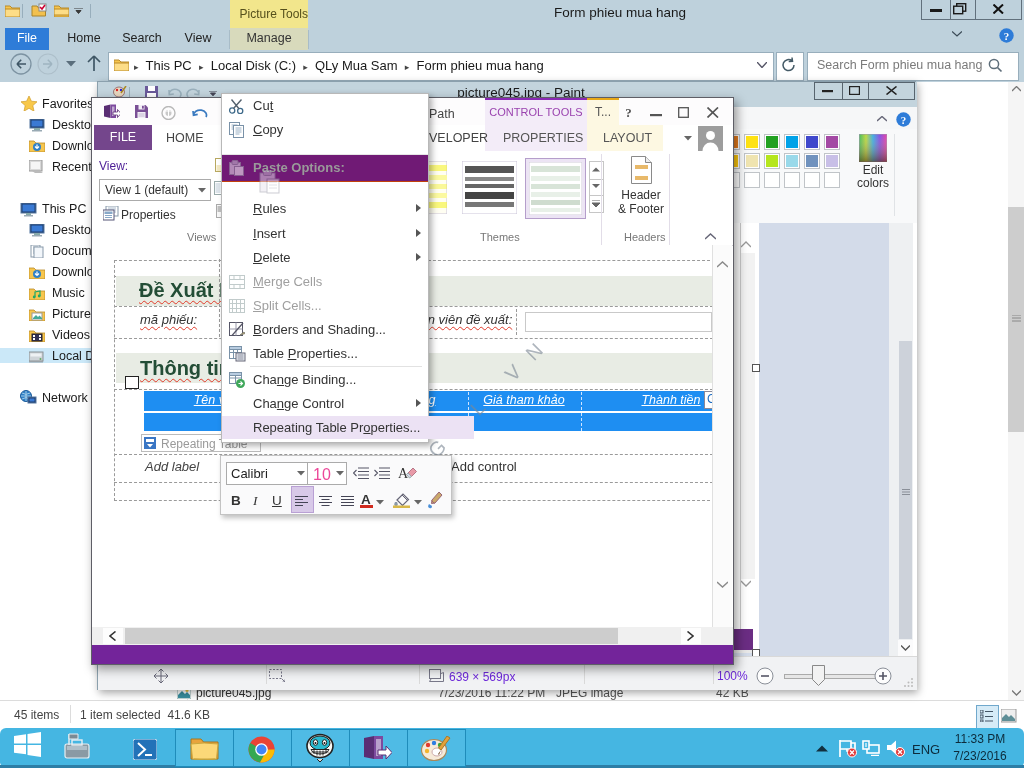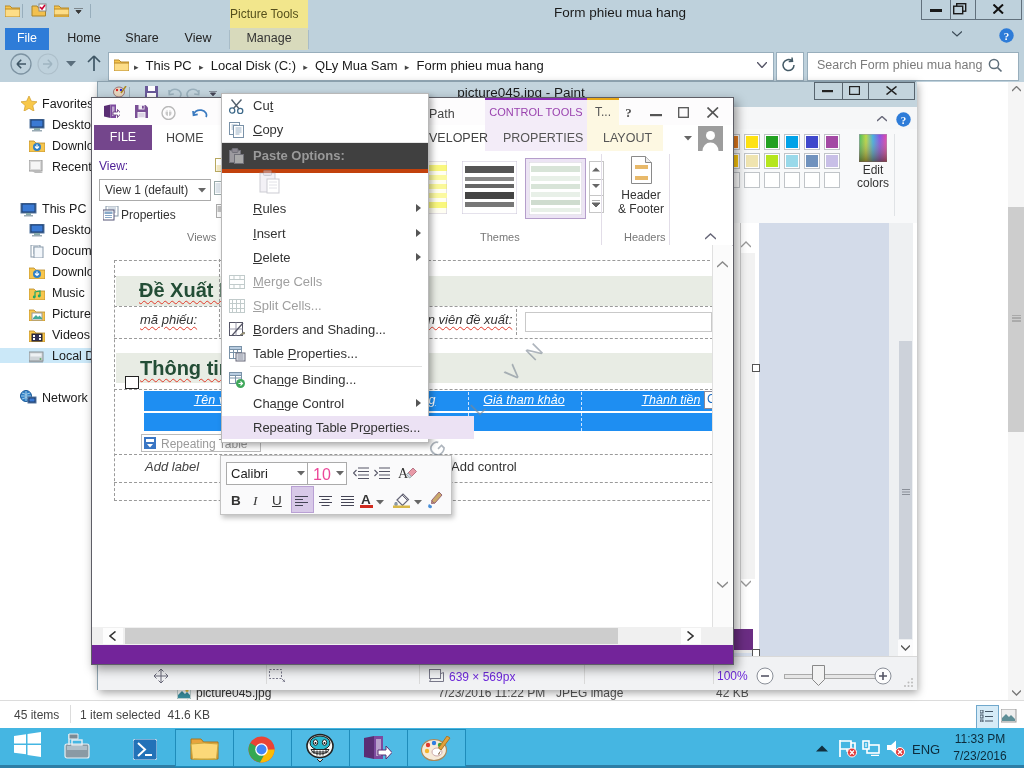--- a/index.html
+++ b/index.html
@@ -6,21 +6,21 @@
 body{width:1024px;height:768px;overflow:hidden;font-family:"Liberation Sans",sans-serif;position:relative;background:#fff;}
 .abs{position:absolute;}
 
 #titlebar{left:0;top:0;width:1024px;height:28px;background:#bed1dc;}
 #tabrow{left:0;top:28px;width:1024px;height:22px;background:#bed1dc;}
 #addrrow{left:0;top:50px;width:1024px;height:32px;background:#bed1dc;}
 #filearea{left:0;top:82px;width:1024px;height:646px;background:#fff;}
 .crumb{color:#1a1a1a;font-size:13px;}
 .carrow{color:#444;font-size:9px;}
 
-#taskbar{left:0;top:728px;width:1024px;height:40px;background:#45b6e2;}
+#taskbar{left:0;top:728px;width:1024px;height:40px;background:#45b6e2;border-radius:6px;}
 .tbtn{position:absolute;top:1px;height:36px;width:57px;border:1px solid #1f8cba;background:#4fbbe5;}
 
 #paint{left:97px;top:81px;width:817px;height:607px;background:#f3f4f6;border:1px solid #8ba0ad;box-shadow:2px 3px 8px rgba(0,0,0,.35);}
 
 #ip{left:91px;top:97px;width:641px;height:566px;background:#fff;border:1px solid #5e5e66;box-shadow:3px 4px 10px rgba(0,0,0,.4);}
 
 #menu{left:221px;top:93px;width:206px;height:348px;background:#fff;border:1px solid #b8b8b8;box-shadow:3px 3px 6px rgba(0,0,0,.3);}
 .mi{position:absolute;left:0;width:100%;height:24px;line-height:24px;font-size:13px;color:#333;}
 .mi .txt{position:absolute;left:31px;top:0;}
 .mi.dis{color:#9f9f9f;}
@@ -47,21 +47,21 @@
     </svg>
   <svg class="abs" style="left:54px;top:3px" width="15" height="14">
       <path d="M0 3 h5 l2 2 h8 v9 h-15 z" fill="#f7c64e" stroke="#b98a2a"></path>
       <path d="M0 6 h15 v6 h-15 z" fill="#fddd87" stroke="#b98a2a"></path>
     </svg>
   <svg class="abs" style="left:74px;top:8px" width="11" height="6">
       <path d="M0 0 h9 M2 2.5 l2.5 3 2.5-3z" stroke="#3a3a3a" fill="#3a3a3a"></path>
     </svg>
   <div class="abs" style="left:90px;top:4px;width:1px;height:14px;background:#98aebc"></div>
 
-  <div class="abs" style="left:230px;top:0;width:78px;height:28px;background:#f2e68c;color:#55501c;font-size:12px;text-align:left;line-height:28px;">Picture Tools</div>
+  <div class="abs" style="left:230px;top:0;width:78px;height:28px;background:#f2e68c;color:#55501c;font-size:12px;text-align:right;line-height:28px;">Picture Tools</div>
 
   <div class="abs" style="left:480px;top:0;width:280px;height:28px;color:#1a1a1a;font-size:13.5px;text-align:center;line-height:26px;">Form phieu mua hang</div>
 
   <div class="abs" style="left:921px;top:-1px;width:28px;height:19px;border:1px solid #61707c;"></div>
   <div class="abs" style="left:949px;top:-1px;width:26px;height:19px;border:1px solid #61707c;border-left:none;"></div>
   <div class="abs" style="left:975px;top:-1px;width:46px;height:19px;border:1px solid #61707c;border-left:none;"></div>
   <svg class="abs" style="left:930px;top:9px" width="12" height="4">
       <rect x="0" y="0" width="12" height="3" fill="#1a1a1a"></rect>
     </svg>
   <svg class="abs" style="left:953px;top:3px" width="14" height="12">
@@ -71,21 +71,21 @@
   <svg class="abs" style="left:993px;top:4px" width="11" height="10">
       <path d="M0.5 0.5 L10 9.5 M10 0.5 L0.5 9.5" stroke="#111" stroke-width="2"></path>
     </svg>
 </div>
 <div class="abs" id="tabrow">
   <div class="abs" style="left:230px;top:0;width:78px;height:22px;background:#ece2a2;opacity:.55"></div>
   <div class="abs" style="left:229px;top:2px;width:1px;height:19px;background:#a8bcc8;"></div>
     <div class="abs" style="left:308px;top:2px;width:1px;height:19px;background:#a8bcc8;"></div>
   <div class="abs" style="left:5px;top:0;width:44px;height:22px;background:#2e7cd8;color:#fff;font-size:12.5px;text-align:center;line-height:21px;">File</div>
   <div class="abs" style="left:62px;top:0;width:44px;height:22px;color:#222;font-size:12.5px;text-align:center;line-height:21px;">Home</div>
-  <div class="abs" style="left:119px;top:0;width:46px;height:22px;color:#222;font-size:12.5px;text-align:center;line-height:21px;">Share</div>
+  <div class="abs" style="left:119px;top:0;width:46px;height:22px;color:#222;font-size:12.5px;text-align:center;line-height:21px;">Search</div>
   <div class="abs" style="left:176px;top:0;width:44px;height:22px;color:#222;font-size:12.5px;text-align:center;line-height:21px;">View</div>
   <div class="abs" style="left:238px;top:0;width:62px;height:22px;color:#333;font-size:12.5px;text-align:center;line-height:21px;">Manage</div>
   <svg class="abs" style="left:952px;top:3px" width="10" height="6">
       <path d="M0 0.5 l5 4.5 5-4.5" fill="none" stroke="#3a4a56" stroke-width="1.3"></path>
     </svg>
   <svg class="abs" style="left:999px;top:0px" width="15" height="15">
       <circle cx="7.5" cy="7.5" r="7.2" fill="#2e7cd8"></circle>
       <text x="7.5" y="11.5" font-size="11" font-weight="bold" fill="#fff" text-anchor="middle" font-family="Liberation Serif">?</text>
     </svg>
 </div>
@@ -665,21 +665,21 @@
   <div class="mi" style="top:24px;">
     <svg class="abs" style="left:7px;top:4px" width="16" height="16">
         <rect x="0.5" y="0.5" width="10" height="12" fill="#fff" stroke="#7a92a8"></rect>
         <path d="M2.5 3 h6 M2.5 5 h6 M2.5 7 h6" stroke="#9ab0c4"></path>
         <rect x="4.5" y="3.5" width="10" height="12" fill="#fff" stroke="#7a92a8"></rect>
         <path d="M6.5 6 h6 M6.5 8 h6 M6.5 10 h6 M6.5 12 h4" stroke="#9ab0c4"></path>
       </svg>
     <span class="txt"><u class="acc">C</u>opy</span>
   </div>
 
-  <div class="mi dis" style="top:48px;height:26px;background:#404040;border-top:1px solid #e6e6e6;border-bottom:4px solid #c2410c;">
+  <div class="mi dis" style="top:60px;height:26px;background:#701a75;border-top:1px solid #e6e6e6;border-bottom:1px solid #c2410c;">
     <svg class="abs" style="left:7px;top:5px" width="16" height="16" opacity=".55">
         <rect x="0.5" y="2.5" width="11" height="12" fill="#e8e4ee" stroke="#9a9aa8"></rect>
         <rect x="3" y="0.5" width="6" height="4" rx="1" fill="#cac4d4" stroke="#9a9aa8"></rect>
         <rect x="5.5" y="6.5" width="9" height="9" fill="#fff" stroke="#9a9aa8"></rect>
       </svg>
     <span class="txt" style="font-weight:bold;color:#9a9a9a;line-height:26px;">Paste Options:</span>
   </div>
   <div class="mi dis" style="top:74px;height:32px;">
     <svg class="abs" style="left:37px;top:2px" width="24" height="26" opacity=".5">
         <rect x="1" y="3" width="15" height="19" fill="#e8e4ee" stroke="#9a9aa8"></rect>

